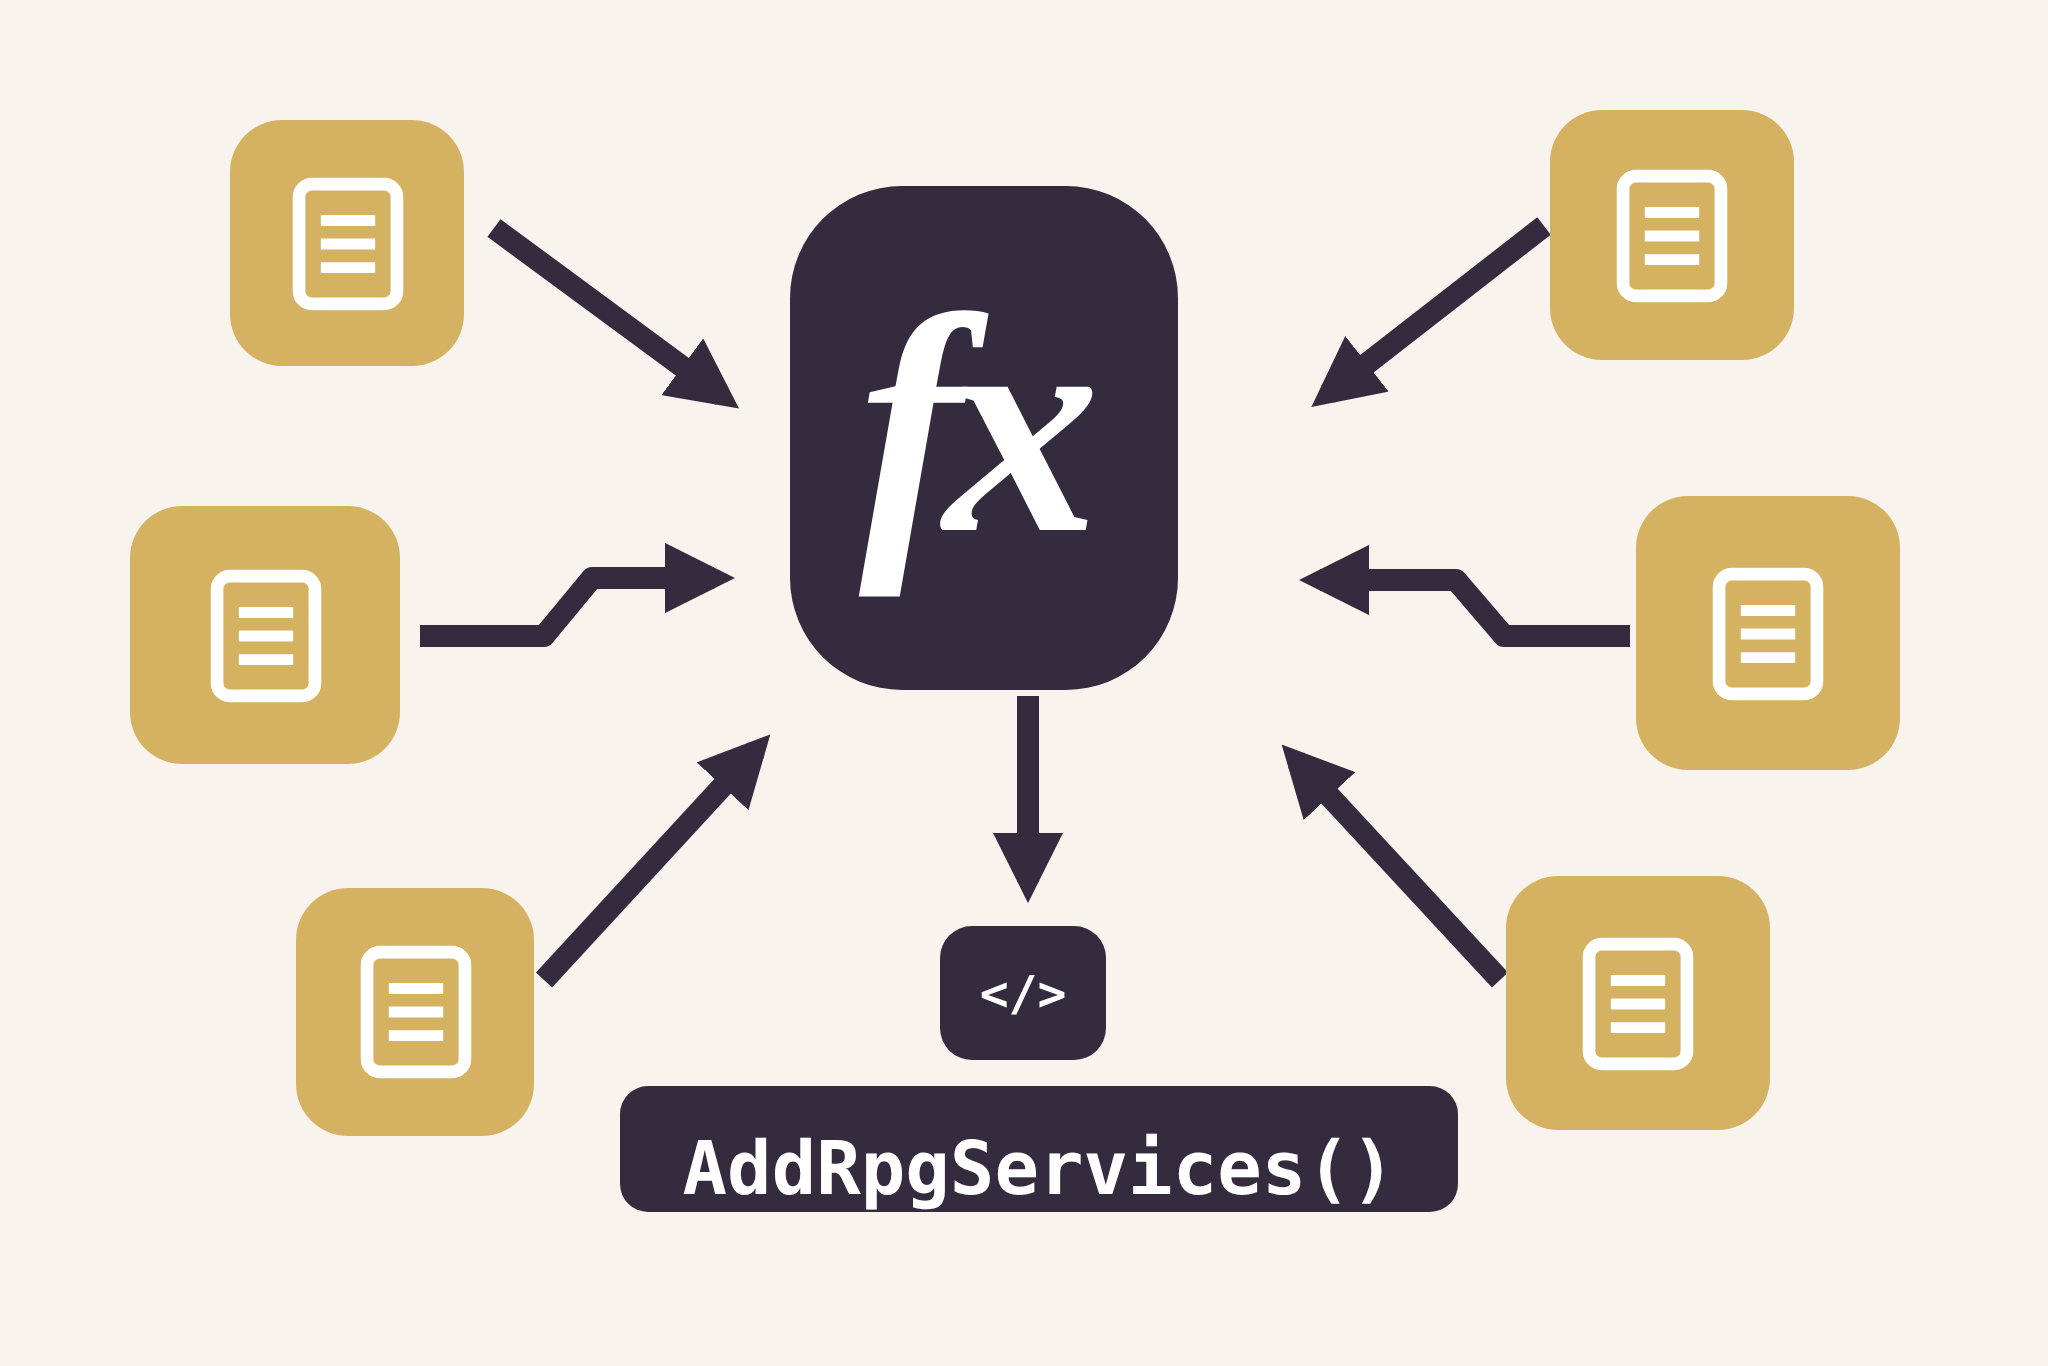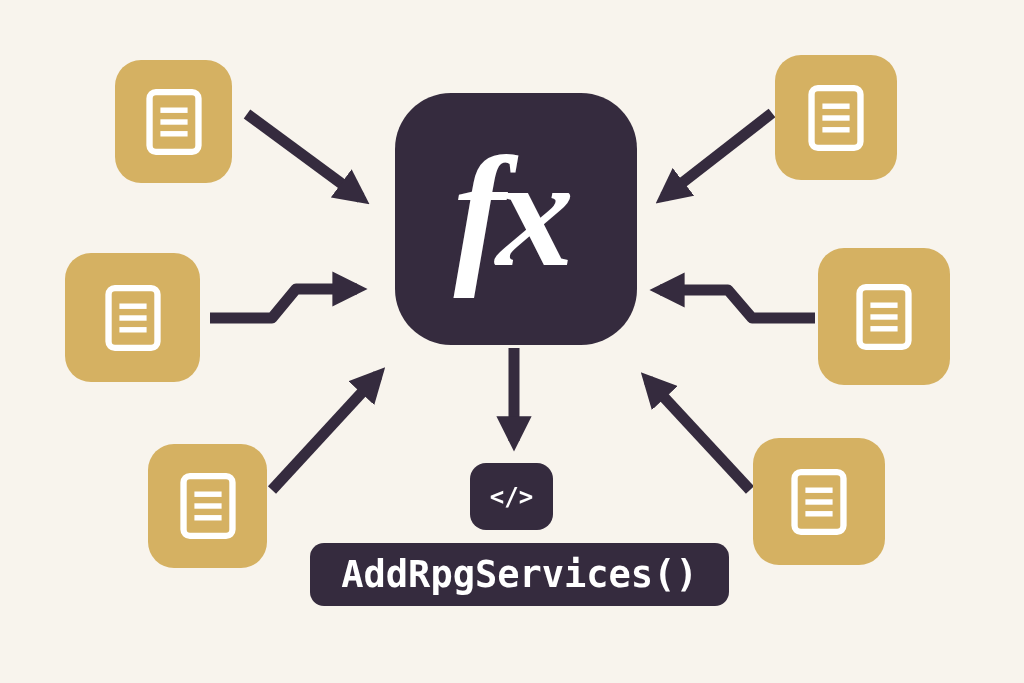--- a/index.html
+++ b/index.html
@@ -38,21 +38,21 @@
   .doc-icon { width: 58px; height: 70px; }
   .n-tl { left: 115px; top: 60px;  width: 117px; height: 123px; }
   .n-ml { left: 65px;  top: 253px; width: 135px; height: 129px; }
   .n-bl { left: 148px; top: 444px; width: 119px; height: 124px; }
   .n-tr { left: 775px; top: 55px;  width: 122px; height: 125px; }
   .n-mr { left: 818px; top: 248px; width: 132px; height: 137px; }
   .n-br { left: 753px; top: 438px; width: 132px; height: 127px; }
   .fx-box {
     position: absolute;
     left: 395px; top: 93px;
-    width: 242px; height: 252px;
+    width: 194px; height: 252px;
     background: var(--dark, #352b3e);
     border-radius: 56px;
     display: flex;
     align-items: center;
     justify-content: center;
   }
   .fx-label {
     color: var(--white, #ffffff);
     font-family: "Liberation Serif", serif;
     font-style: italic;
@@ -79,21 +79,21 @@
     font-weight: bold;
     font-size: 24px;
   }
   .pill {
     position: absolute;
     left: 310px; top: 543px;
     width: 419px; height: 63px;
     background: var(--dark, #352b3e);
     border-radius: 14px;
     display: flex;
-    align-items: center;
+    align-items: flex-end;
     justify-content: center;
   }
   .pill-label {
     color: var(--white, #ffffff);
     font-family: "DejaVu Sans Mono", monospace;
     font-weight: bold;
     font-size: 37px;
     white-space: nowrap;
   }
 </style>

